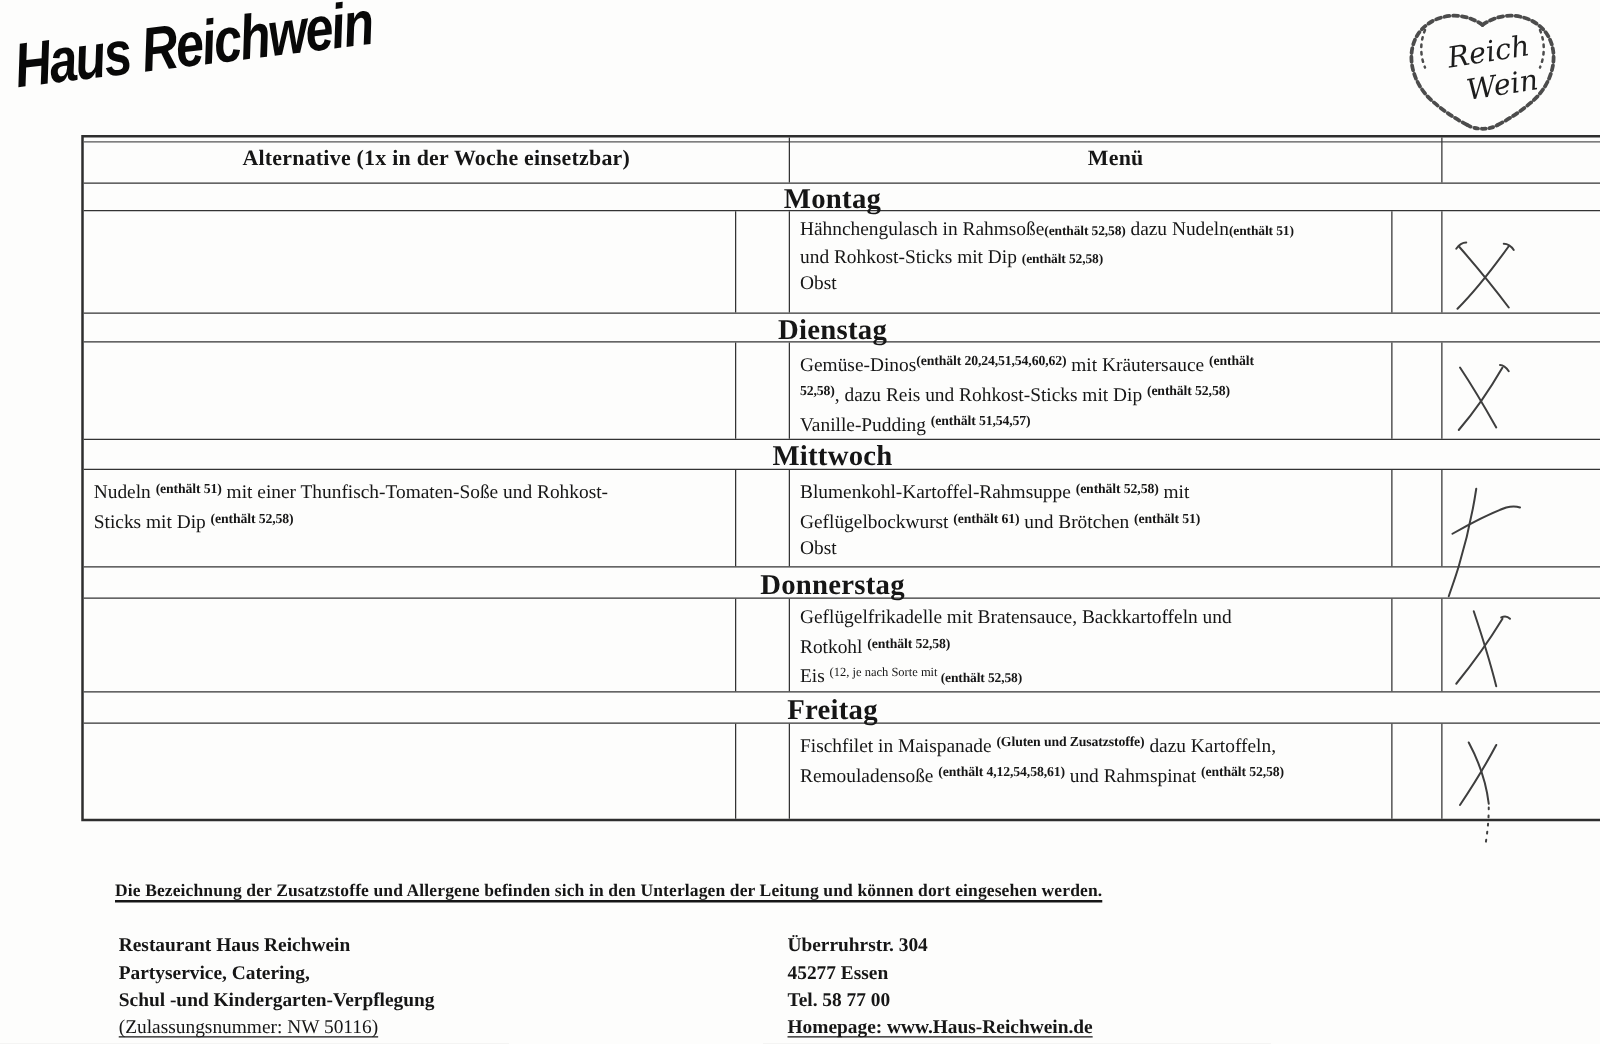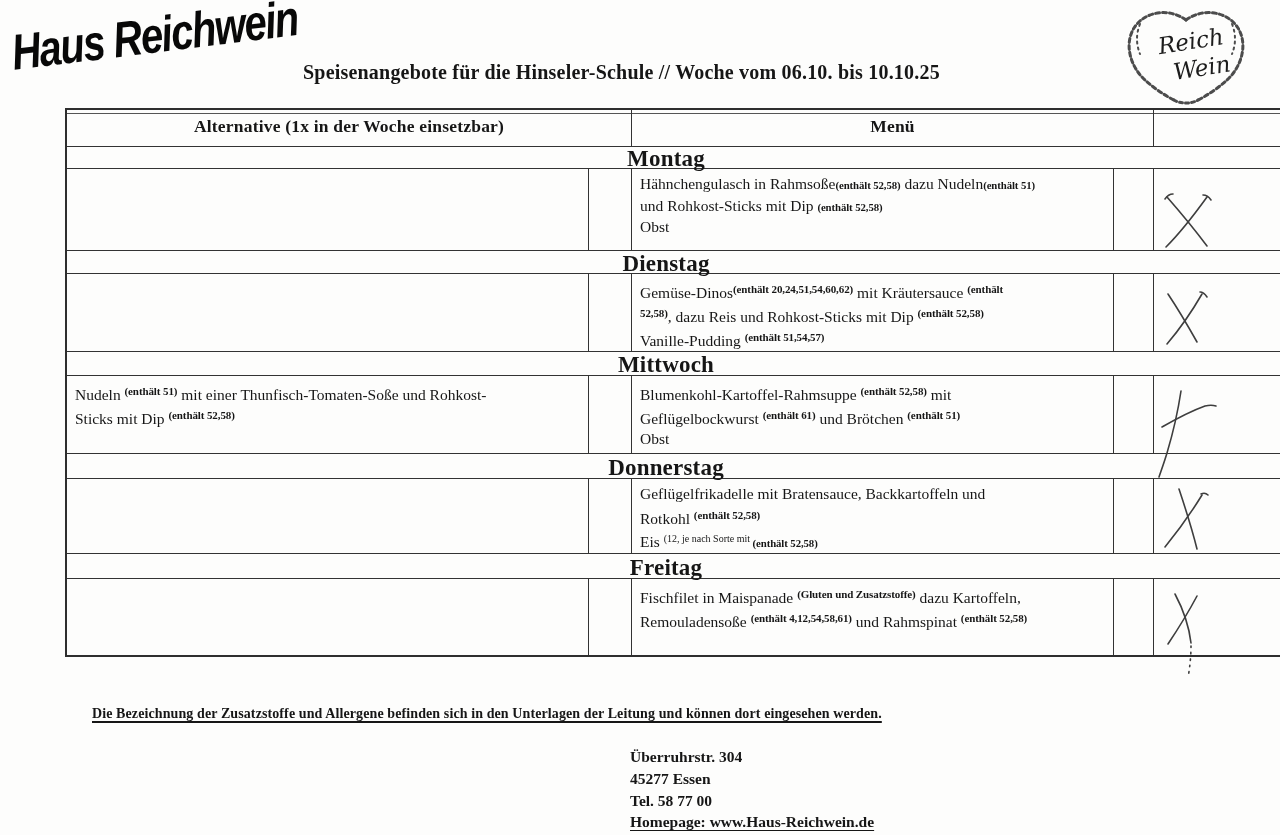--- a/index.html
+++ b/index.html
@@ -62,21 +62,20 @@
   .addr-line.b { font-weight:bold; }
   .addr-line.u { text-decoration:underline; text-underline-offset:3px; text-decoration-thickness:1.4px; }
 </style>
 </head>
 <body>
 
 <div class="page">
 
   <div class="brand">Haus Reichwein</div>
 
-  <div class="doc-title">Speisenangebote für die Hinseler-Schule // Woche vom 06.10. bis 10.10.25</div>
 
   <svg class="wreath" width="140" height="106" viewBox="0 0 140 106">
     <g stroke="#4c4c4c" fill="none" stroke-width="3" stroke-linecap="round">
       <path d="M70,16 C52,3 28,8 18,24 C8,40 14,63 30,77 C38,84 48,91 58,96" stroke-dasharray="4,3"></path>
       <path d="M70,16 C88,3 112,8 122,24 C132,40 126,63 110,77 C102,84 92,91 82,96" stroke-dasharray="4,3"></path>
       <path d="M58,96 C64,100 76,100 82,96" stroke-dasharray="3,3"></path>
       <path d="M24,20 C20,30 20,40 24,50" stroke-dasharray="2,4" stroke-width="2"></path>
       <path d="M116,20 C120,30 120,40 116,50" stroke-dasharray="2,4" stroke-width="2"></path>
     </g>
     <g transform="rotate(-9 70 52)" fill="#1c1c1c" font-size="23">
@@ -197,20 +196,26 @@
             <path d="M20,8 C28,23 34,40 36,57"></path>
             <path d="M36,60 C36,70 35,80 33,92" stroke-dasharray="1.5,5"></path>
             <path d="M42,10 C33,27 23,43 13,58"></path>
           </svg>
         </div>
       </div>
     </div>
 
   <div class="note">Die Bezeichnung der Zusatzstoffe und Allergene befinden sich in den Unterlagen der Leitung und können dort eingesehen werden.</div>
 
+  <div class="addr left" id="addr-left">
+      <div class="addr-line b">Restaurant Haus Reichwein</div>
+      <div class="addr-line b">Partyservice, Catering,</div>
+      <div class="addr-line b">Schul -und Kindergarten-Verpflegung</div>
+      <div class="addr-line u">(Zulassungsnummer: NW 50116)</div>
+    </div>
   <div class="addr right" id="addr-right">
       <div class="addr-line b">Überruhrstr. 304</div>
       <div class="addr-line b">45277 Essen</div>
       <div class="addr-line b">Tel. 58 77 00</div>
       <div class="addr-line b u">Homepage: www.Haus-Reichwein.de</div>
     </div>
 
 </div>
 
 </body></html>

